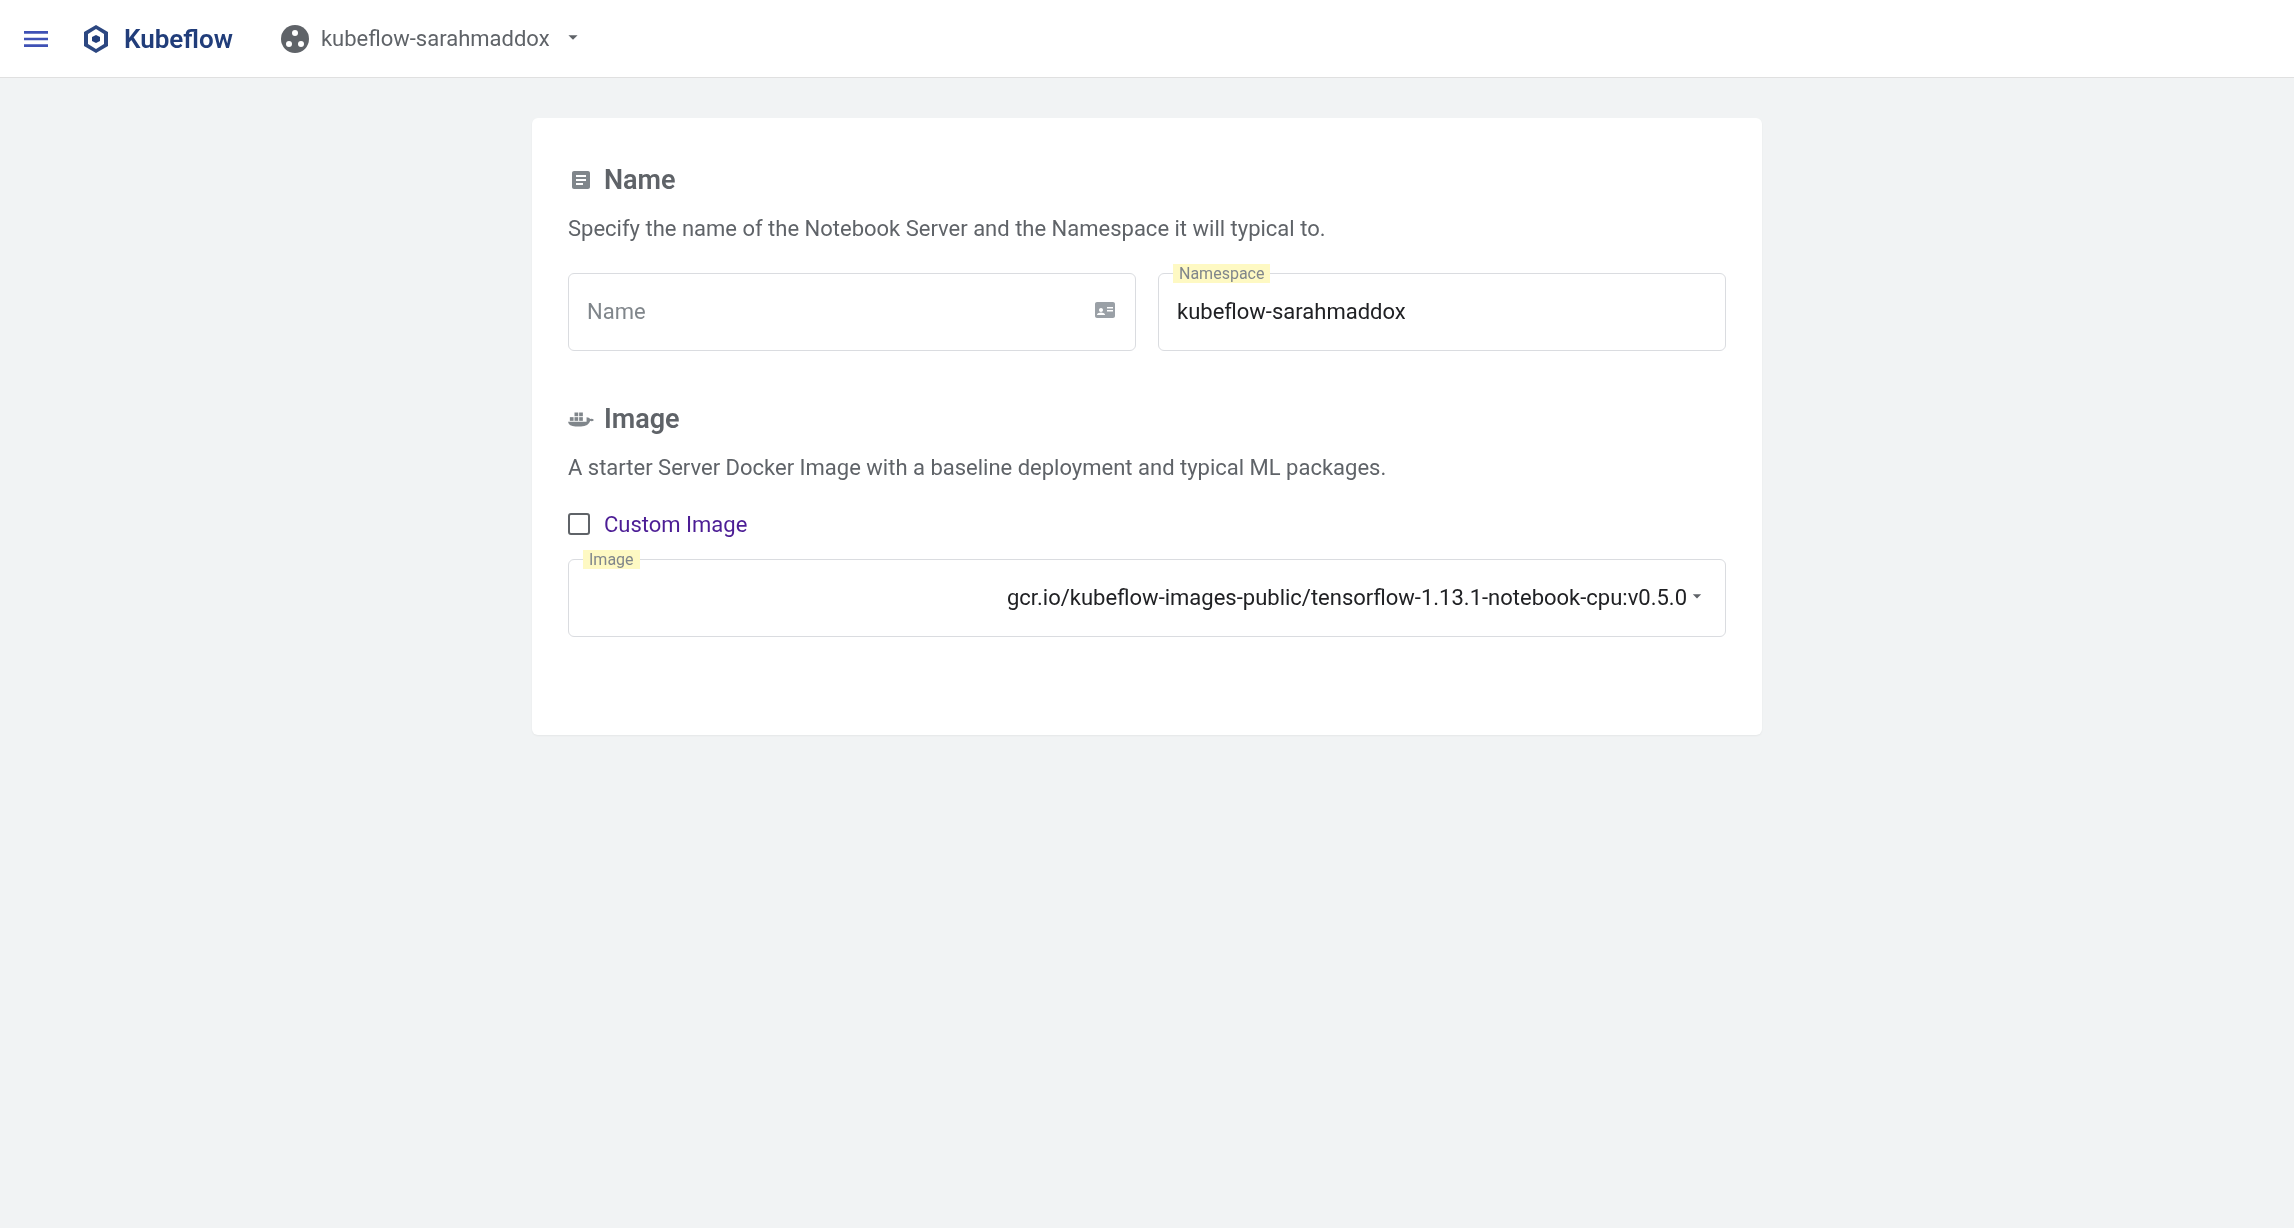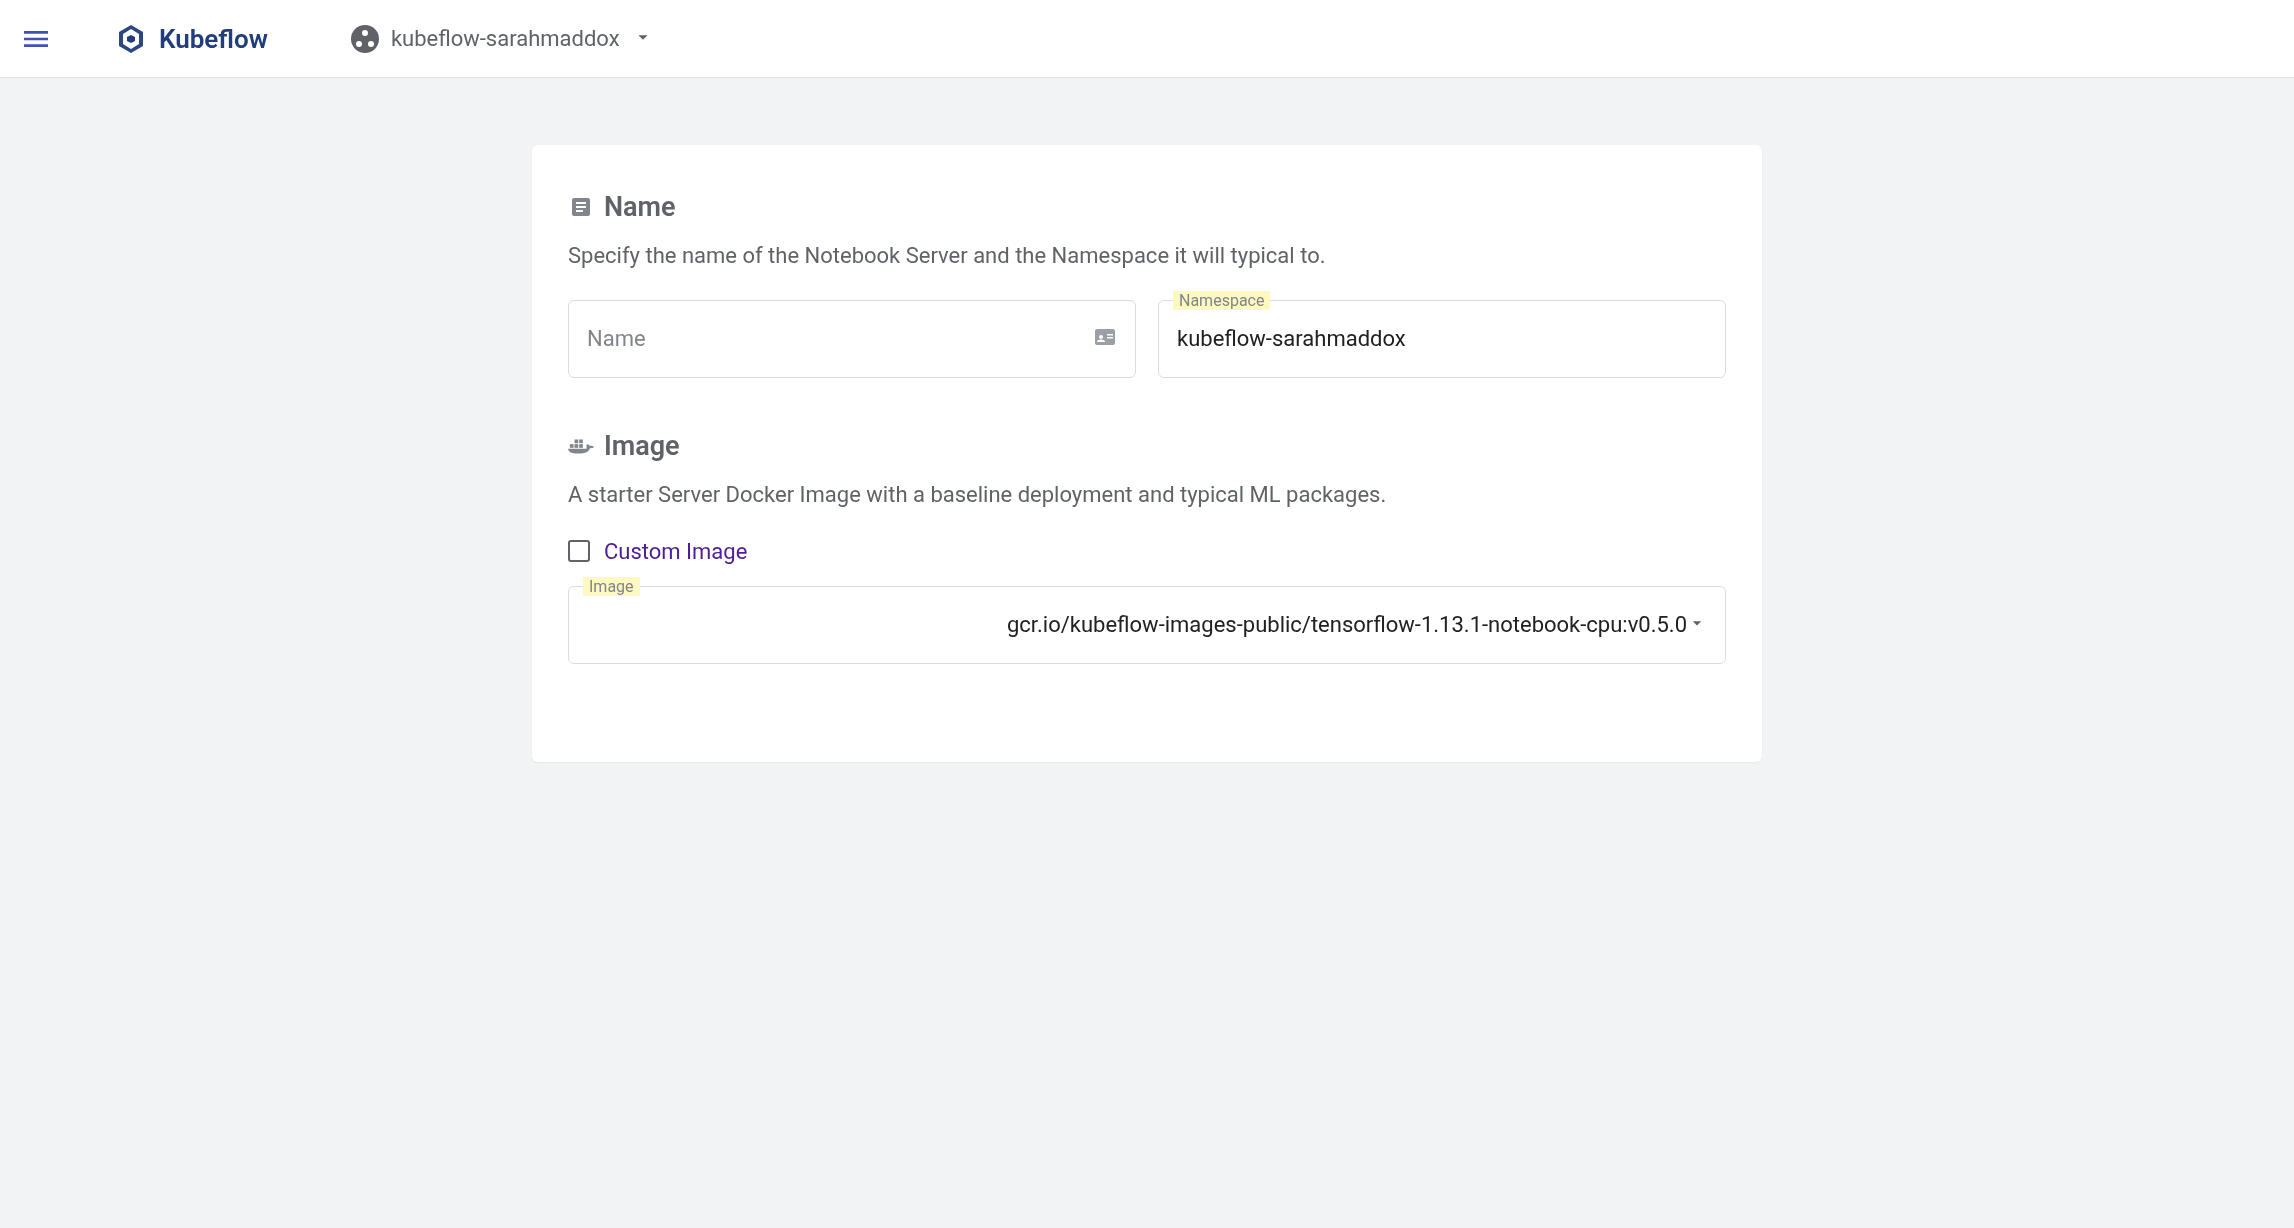--- a/index.html
+++ b/index.html
@@ -11,21 +11,21 @@
       font-family: -apple-system, BlinkMacSystemFont, "Segoe UI", Roboto, Helvetica, Arial, sans-serif;
       background: #f1f3f4;
       color: #202124;
     }
     .header {
       background: #fff;
       display: flex;
       height: 78px;
       border-bottom: 1px solid #e0e0e0;
       padding: 0 20px;
-      gap: 63px;
+      gap: 28px;
     }
     .menu-btn {
       color: #3f51b5;
       cursor: pointer;
       display: flex;
       align-items: center;
       justify-content: center;
     }
     .menu-btn svg {
       width: 32px;
@@ -86,21 +86,20 @@
       padding: 40px 0;
       display: flex;
       justify-content: center;
     }
     .card {
       background: #fff;
       width: 1230px;
       border-radius: 6px;
       padding: 46px 36px;
       box-shadow: 0 1px 2px rgba(0,0,0,0.05);
-      margin-top: 27px;
     }
     .section {
       margin-bottom: 52px;
     }
     .section-header {
       display: flex;
       align-items: center;
       gap: 10px;
       margin-bottom: 18px;
     }

